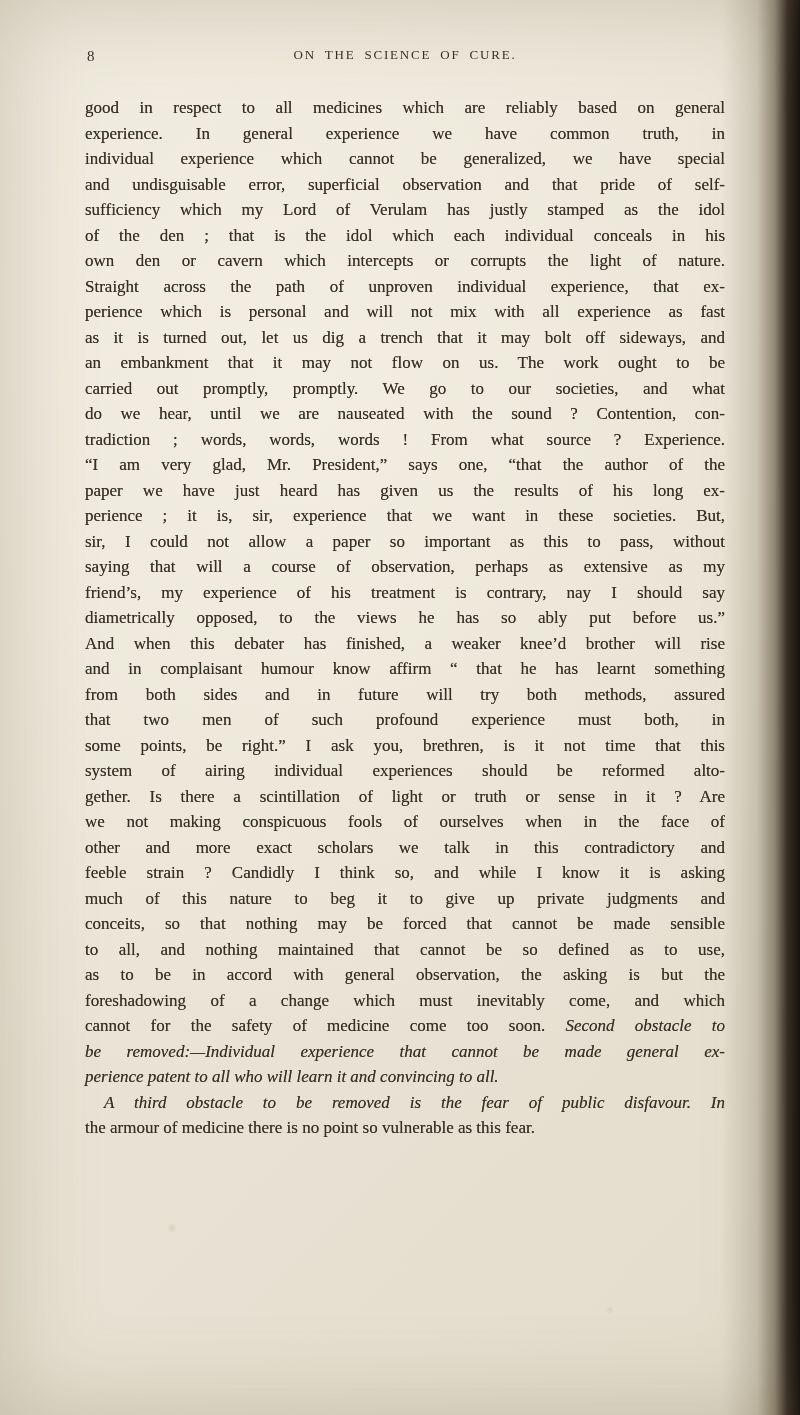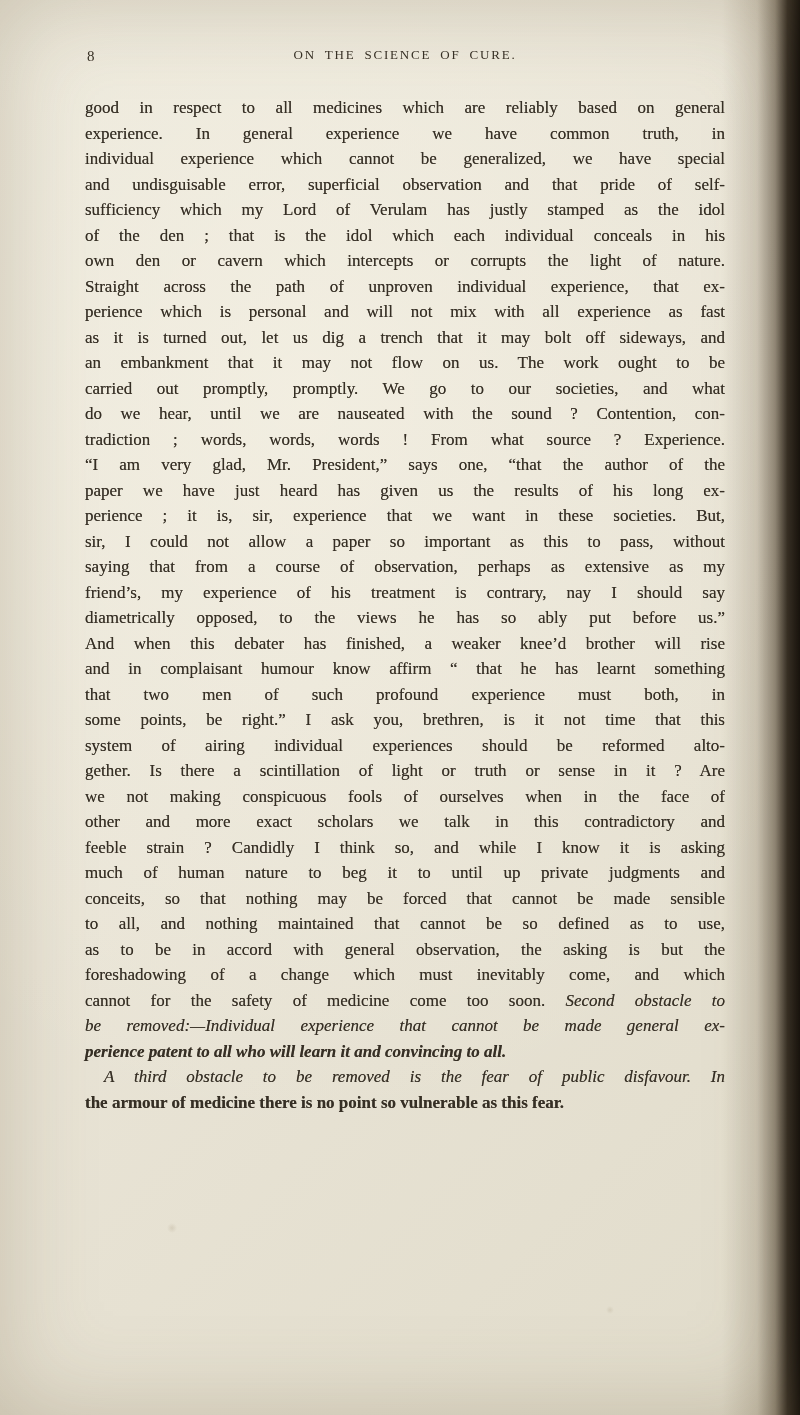--- a/index.html
+++ b/index.html
@@ -74,21 +74,20 @@
     line-height: 25.5px;
     text-shadow: 0 0 0.6px rgba(54, 47, 37, 0.65);
   }
   .line {
     text-align: justify;
     text-align-last: justify;
     white-space: normal;
   }
   .line.para-end {
     text-align-last: left;
-    font-weight: bold;
   }
   .line.indent {
     text-indent: 19px;
     font-style: italic;
   }
   .it {
     font-style: italic;
     margin-top: 48px;
   }
 </style>
@@ -112,33 +111,34 @@
       <div class="line"><span>perience which is personal and will not mix with all experience as fast</span></div>
       <div class="line"><span>as it is turned out, let us dig a trench that it may bolt off sideways, and</span></div>
       <div class="line"><span>an embankment that it may not flow on us.  The work ought to be</span></div>
       <div class="line"><span>carried out promptly, promptly.  We go to our societies, and what</span></div>
       <div class="line"><span>do we hear, until we are nauseated with the sound ?  Contention, con-</span></div>
       <div class="line"><span>tradiction ; words, words, words !  From what source ?  Experience.</span></div>
       <div class="line"><span>“I am very glad, Mr. President,” says one, “that the author of the</span></div>
       <div class="line"><span>paper we have just heard has given us the results of his long ex-</span></div>
       <div class="line"><span>perience ; it is, sir, experience that we want in these societies.  But,</span></div>
       <div class="line"><span>sir, I could not allow a paper so important as this to pass, without</span></div>
-      <div class="line"><span>saying that from a course of observation, perhaps as extensive as my</span></div>
+      <div class="line"><span>saying that will a course of observation, perhaps as extensive as my</span></div>
       <div class="line"><span>friend’s, my experience of his treatment is contrary, nay I should say</span></div>
       <div class="line"><span>diametrically opposed, to the views he has so ably put before us.”</span></div>
       <div class="line"><span>And when this debater has finished, a weaker knee’d brother will rise</span></div>
       <div class="line"><span>and in complaisant humour know affirm “ that he has learnt something</span></div>
+      <div class="line"><span>from both sides and in future will try both methods, assured</span></div>
       <div class="line"><span>that two men of such profound experience must both, in</span></div>
       <div class="line"><span>some points, be right.”  I ask you, brethren, is it not time that this</span></div>
       <div class="line"><span>system of airing individual experiences should be reformed alto-</span></div>
       <div class="line"><span>gether.  Is there a scintillation of light or truth or sense in it ?  Are</span></div>
       <div class="line"><span>we not making conspicuous fools of ourselves when in the face of</span></div>
       <div class="line"><span>other and more exact scholars we talk in this contradictory and</span></div>
       <div class="line"><span>feeble strain ?  Candidly I think so, and while I know it is asking</span></div>
-      <div class="line"><span>much of human nature to beg it to until up private judgments and</span></div>
+      <div class="line"><span>much of this nature to beg it to give up private judgments and</span></div>
       <div class="line"><span>conceits, so that nothing may be forced that cannot be made sensible</span></div>
       <div class="line"><span>to all, and nothing maintained that cannot be so defined as to use,</span></div>
       <div class="line"><span>as to be in accord with general observation, the asking is but the</span></div>
       <div class="line"><span>foreshadowing of a change which must inevitably come, and which</span></div>
       <div class="line"><span>cannot for the safety of medicine come too soon.  </span><span class="it">Second obstacle to</span></div>
       <div class="line"><span class="it">be removed:—Individual experience that cannot be made general ex-</span></div>
       <div class="line para-end"><span class="it">perience patent to all who will learn it and convincing to all.</span></div>
       <div class="line indent"><span>A third obstacle to be removed is the fear of public disfavour.  In</span></div>
       <div class="line para-end"><span>the armour of medicine there is no point so vulnerable as this fear.</span></div>
     </div>

